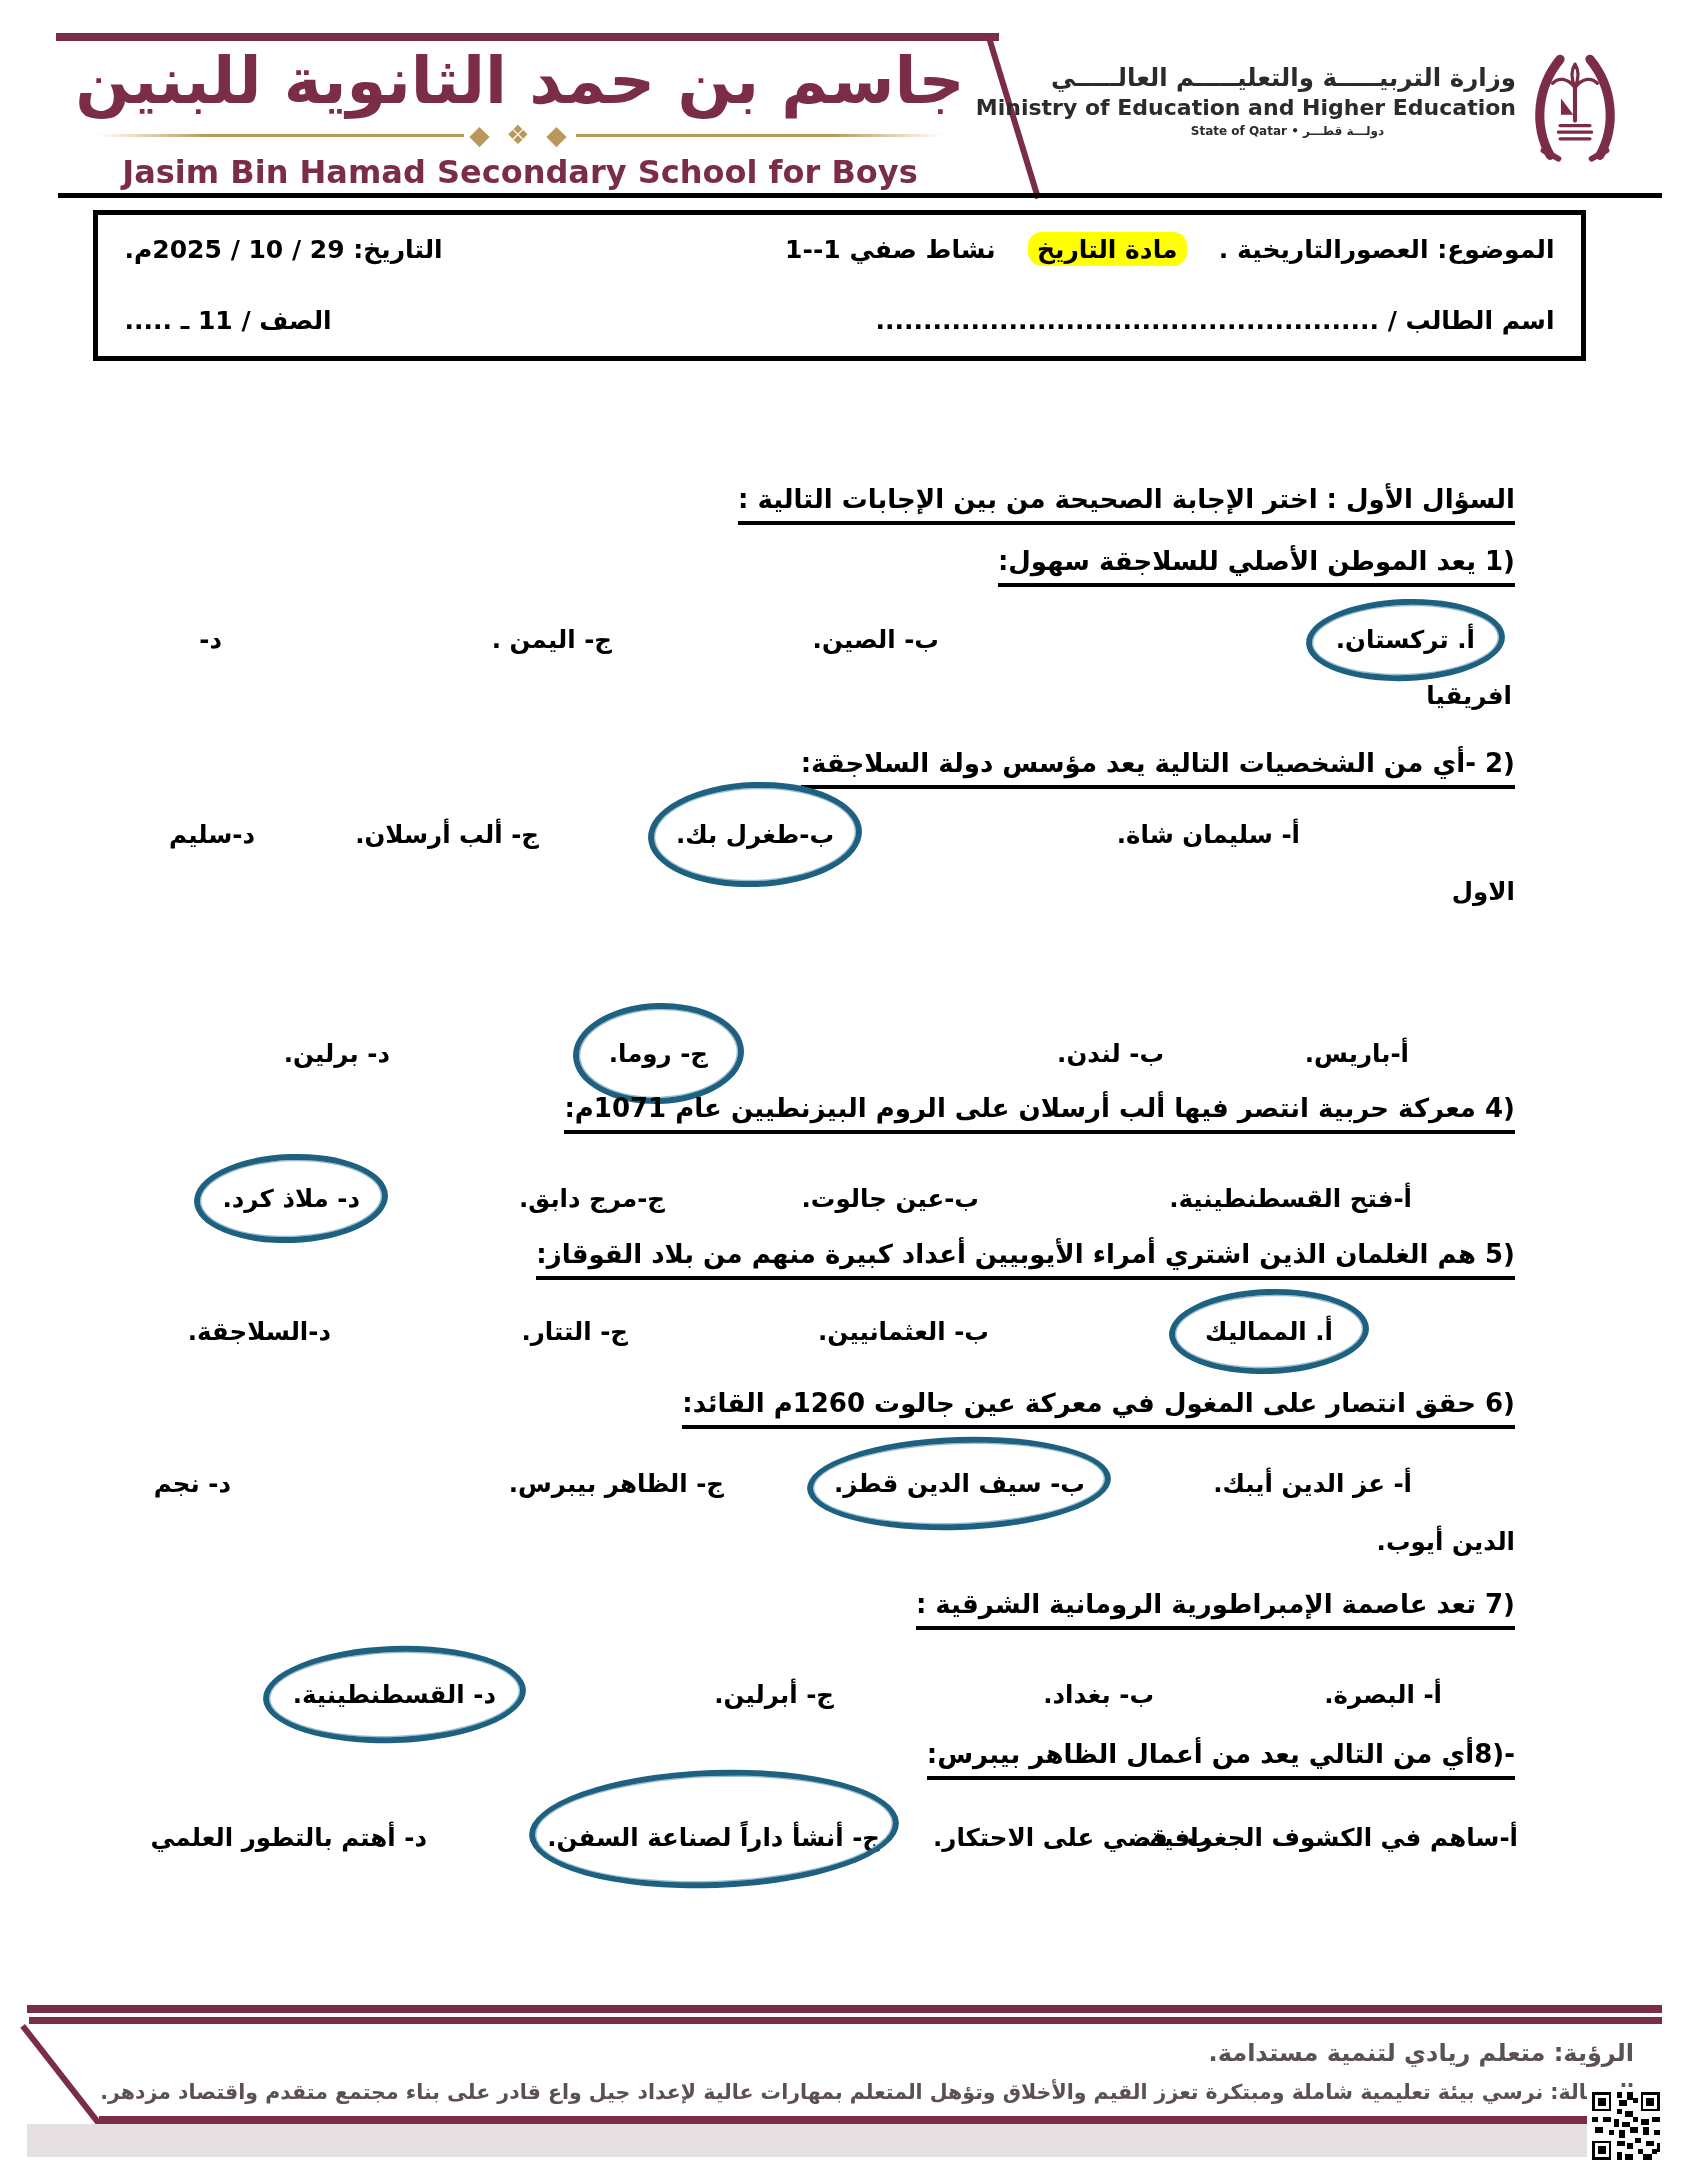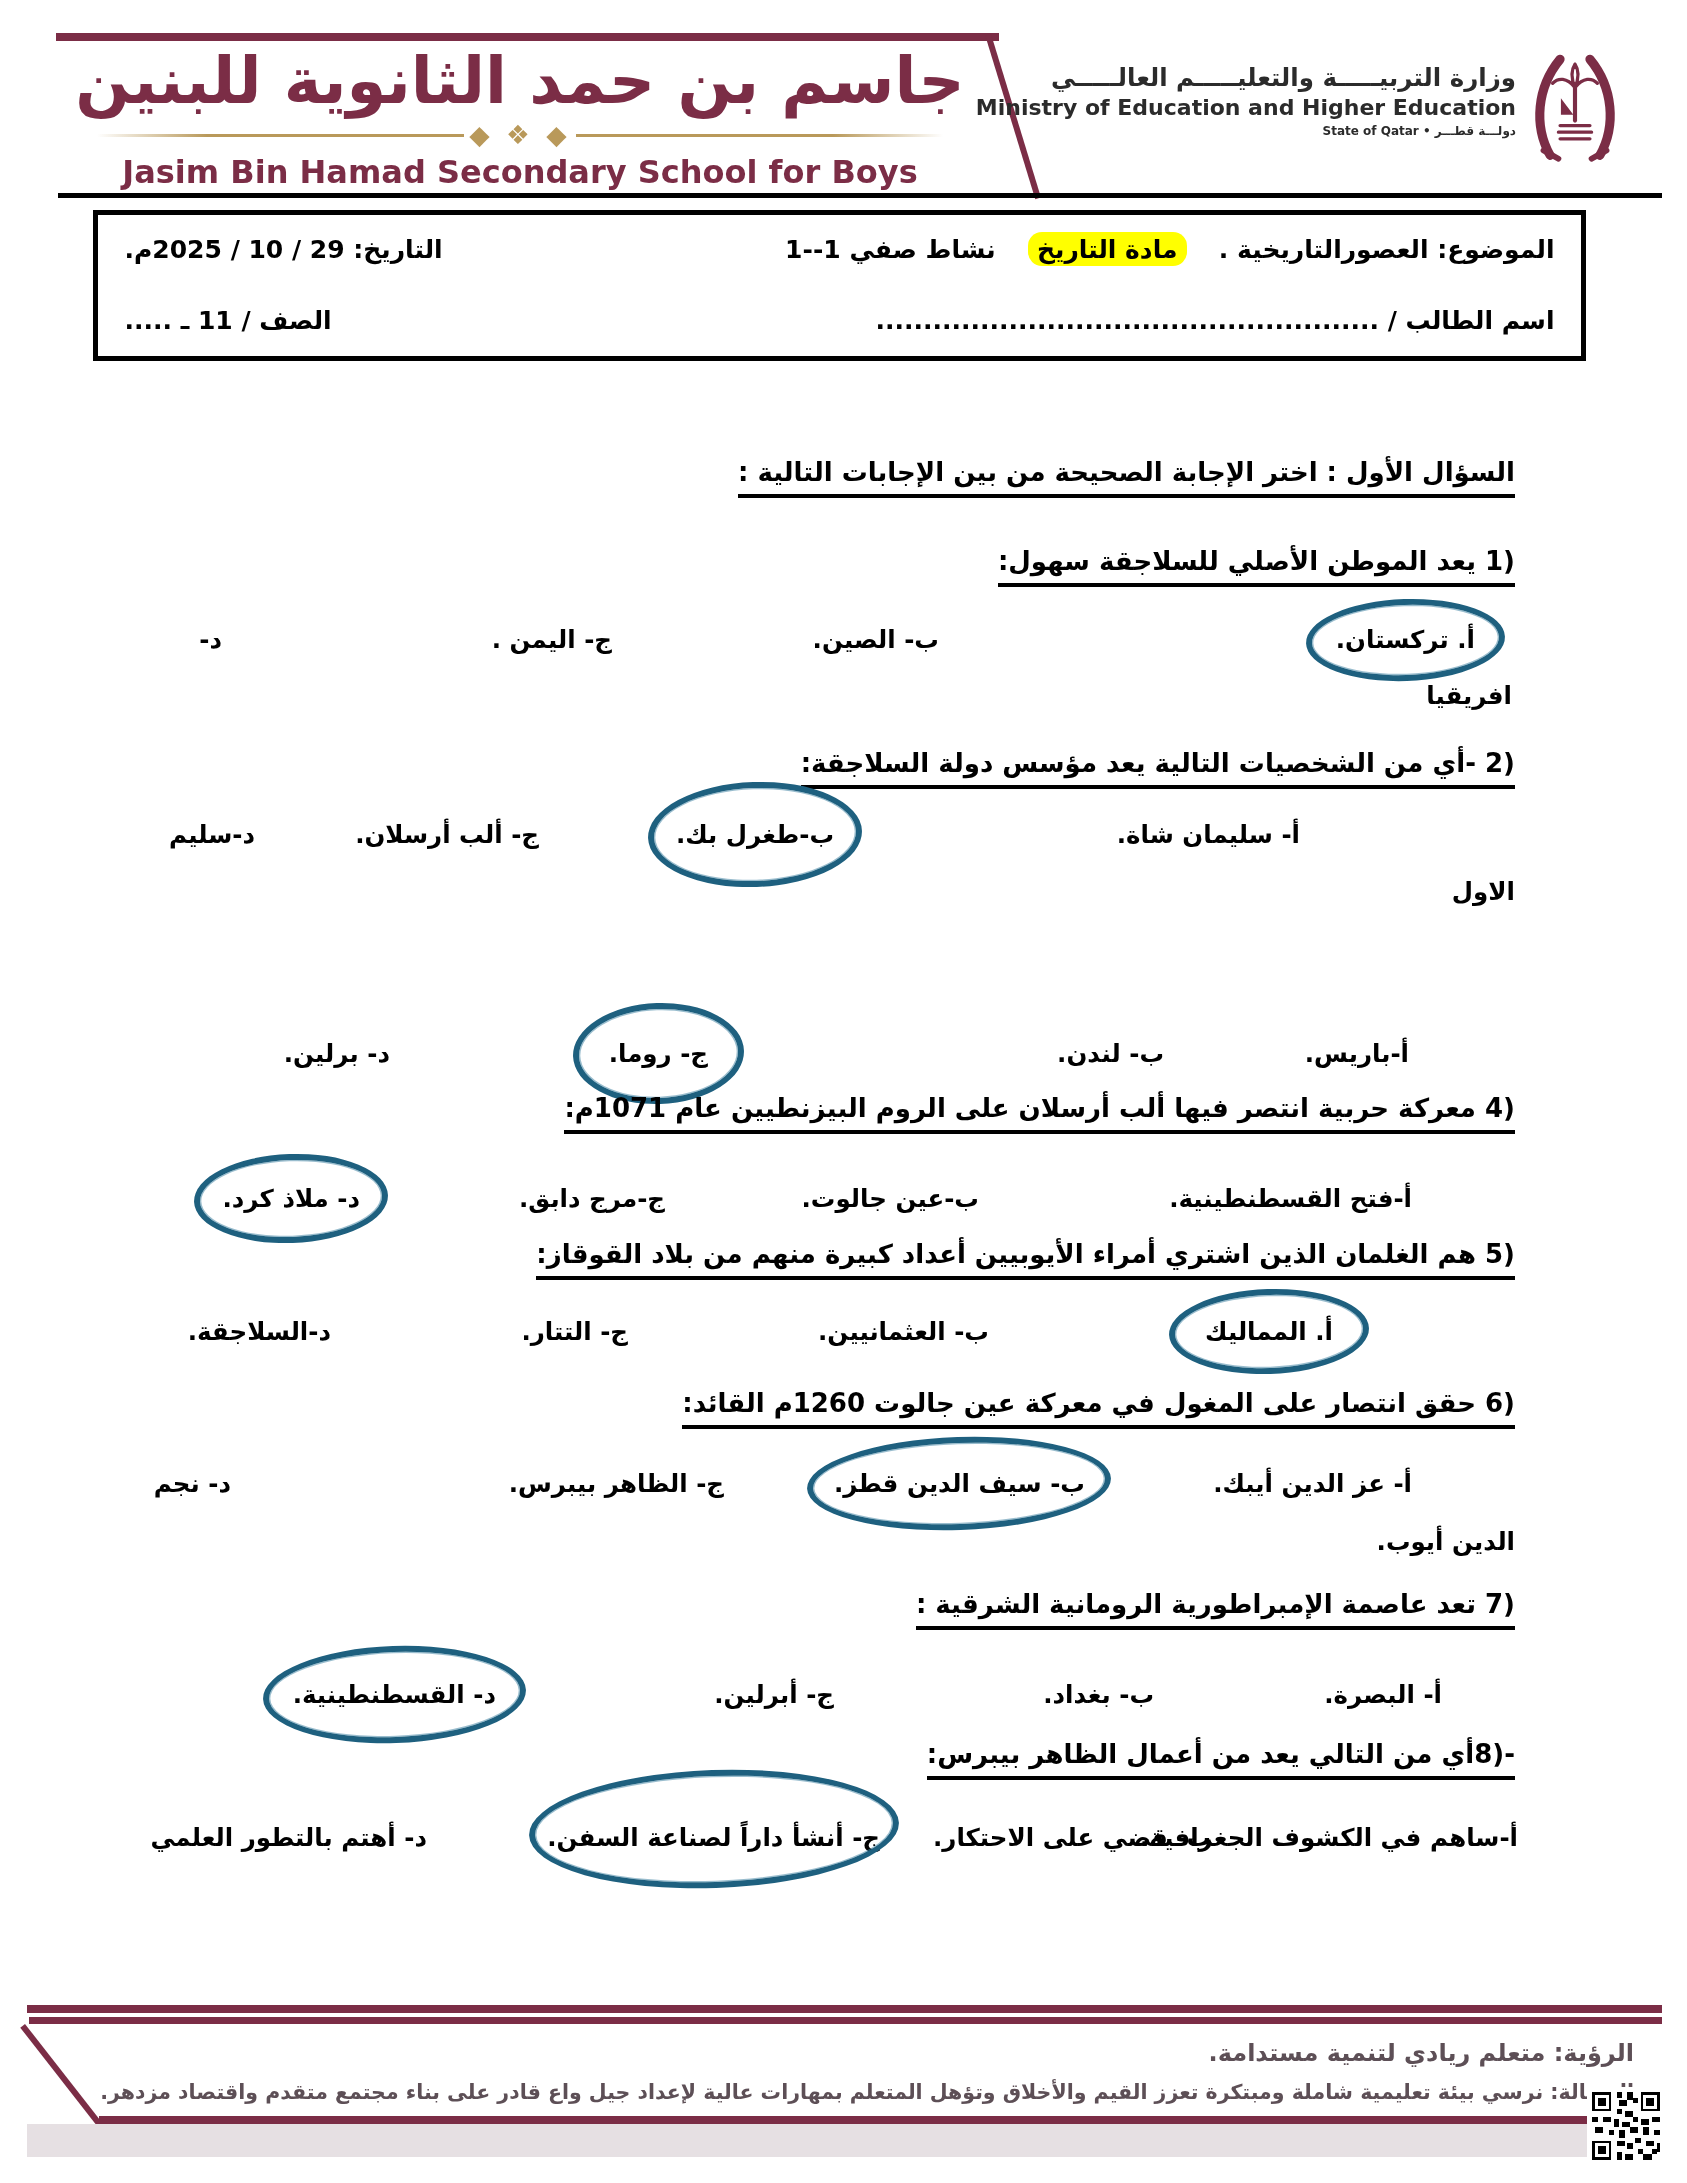--- a/index.html
+++ b/index.html
@@ -10,21 +10,21 @@
   .hdr-topbar{position:absolute;left:56px;top:33px;width:943px;height:8px;background:var(--maroon,#7b2d46);}
   .hdr-diagonal{position:absolute;left:991px;top:34px;width:171px;height:6px;background:var(--maroon,#7b2d46);transform:rotate(73deg);transform-origin:left top;}
   .school{position:absolute;left:60px;top:41px;width:920px;text-align:center;color:var(--maroon,#7b2d46);}
   .school-ar{font-size:64px;font-weight:bold;line-height:1.25;white-space:nowrap;}
   .g-div{display:flex;align-items:center;width:92%;margin:1.3px auto 0;color:var(--gold,#b9995a);}
   .g-line{flex:1;height:2.6px;}
   .g-line.l{background:linear-gradient(to left,#b9995a 70%,transparent);}
   .g-line.r{background:linear-gradient(to right,#b9995a 70%,transparent);}
   .g-orn{font-size:26.5px;line-height:1;padding:0 5.3px;letter-spacing:4px;}
   .school-en{font-size:32px;font-weight:bold;margin-top:4px;white-space:nowrap;}
-  .ministry{position:absolute;left:1059px;top:63px;width:457px;color:#2b2b2b;direction:rtl;}
+  .ministry{position:absolute;left:1059px;top:63px;width:457px;text-align:center;color:#2b2b2b;direction:rtl;}
   .min-ar{font-size:24.5px;font-weight:bold;white-space:nowrap;}
   .min-en{font-size:22px;font-weight:bold;margin-top:2.6px;white-space:nowrap;}
   .min-state{font-size:12px;font-weight:bold;margin-top:4px;}
   .emblem{position:absolute;left:1522px;top:46px;width:106px;height:116px;}
   .hdr-blackline{position:absolute;left:58px;top:193px;width:1604px;height:5.3px;background:#000;}
 
   
   .infobox{position:absolute;left:93px;top:210px;width:1493px;height:151px;border:5.3px solid #000;direction:rtl;
            font-weight:bold;font-size:25px;color:#000;padding:17px 26.5px 0 26.5px;box-sizing:border-box;}
   .ib-row1{display:flex;justify-content:space-between;align-items:baseline;}
@@ -102,21 +102,21 @@
         <span>نشاط صفي 1--1</span>
       </div>
       <div>التاريخ: 29 / 10 / 2025م.</div>
     </div>
     <div class="ib-row2">
       <div>اسم الطالب / .....................................................</div>
       <div>الصف /    11 ـ .....</div>
     </div>
   </div>
 
-  <div class="sec-title" style="top:457px">
+  <div class="sec-title" style="top:484px">
     <span class="ul">السؤال الأول :  اختر الإجابة الصحيحة من بين الإجابات التالية :</span>
   </div>
 
   <div class="qtitle" style="top:546px">
     <span class="ul"><span class="qnum">1)</span> <span>يعد الموطن الأصلي للسلاجقة سهول:</span></span>
   </div>
   <div class="opt" style="top:625px;right:212px"><span class="circled" style="--ci:-26.5px -30px">أ. تركستان.</span></div>
   <div class="opt" style="top:625px;right:748px">ب- الصين.</div>
   <div class="opt" style="top:625px;right:1075px">ج- اليمن .</div>
   <div class="opt" style="top:625px;right:1465px">د-</div>

